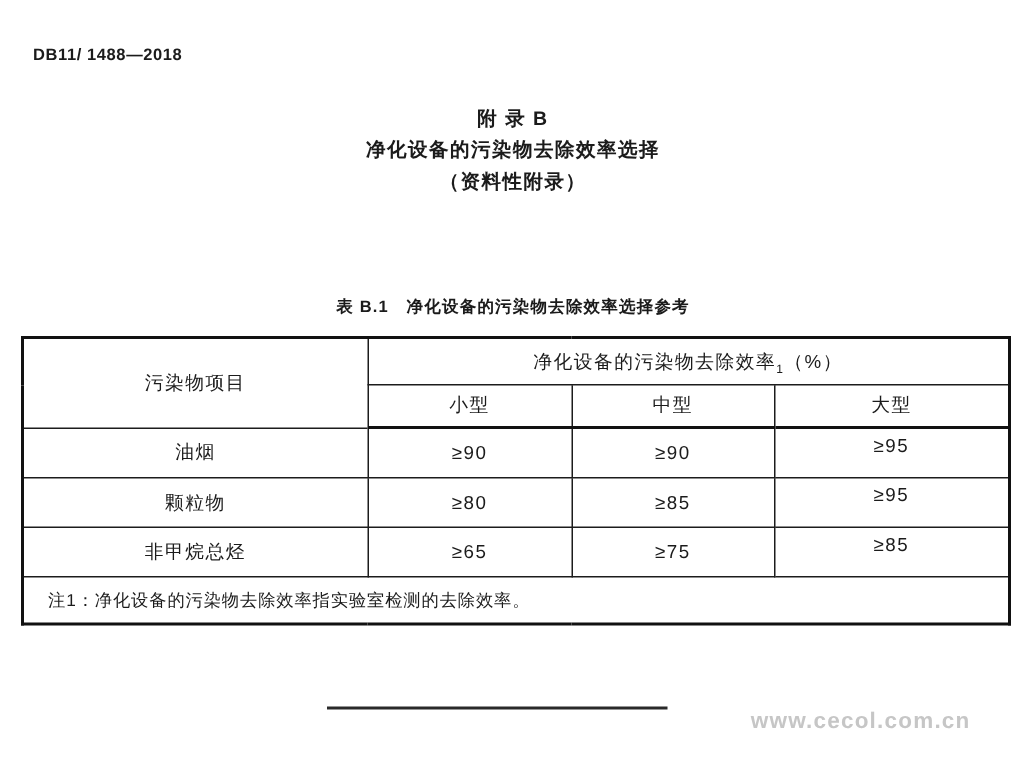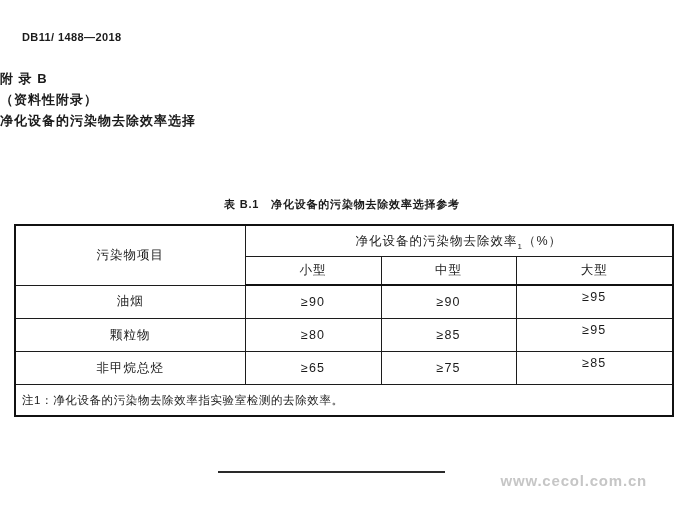--- a/index.html
+++ b/index.html
@@ -10,21 +10,21 @@
     font-family:"Liberation Sans","DejaVu Sans",sans-serif;
     color:#1b1b1b;
     overflow:hidden;
   }
   .doc-number{
     position:absolute;left:22px;top:31px;
     font-size:11px;font-weight:bold;letter-spacing:0.4px;
   }
   .title-block{
     position:absolute;left:0;top:68px;width:100%;
-    line-height:21px;
+    text-align:center;line-height:21px;
   }
   .title-line{font-weight:bold;font-size:13px;letter-spacing:1px;}
   .clause{
     position:absolute;left:8px;top:139px;width:664px;
     font-size:13.5px;line-height:24px;letter-spacing:0.6px;
     text-indent:12px;text-align:justify;
   }
   .table-caption{
     position:absolute;left:0;top:197px;width:100%;
     text-align:center;font-weight:bold;font-size:11px;letter-spacing:0.8px;
@@ -45,21 +45,21 @@
     letter-spacing:1px;
   }
   table.b1{border:2px solid #111;}
   tr.hdr-top th{height:30px;}
   tr.hdr-sub th{height:27px;margin-top:42px;}
   tr.hdr-sub th{border-bottom:2px solid #111;}
   th.item-col{border-bottom:2px solid #111;}
   tr.data-row td{height:32px;}
   td.raise span{position:relative;top:-5px;display:inline-block;}
   tr.note-row td{
-    height:30px;text-align:left;padding-left:6px;
+    height:30px;text-align:left;padding-left:16px;
     font-size:11.5px;letter-spacing:0.6px;
   }
   sub.fn{font-size:8px;line-height:0;}
   .bottom-rule{
     position:absolute;left:218px;top:471px;width:227px;height:2px;
     background:#2a2a2a;
   }
   .watermark{
     position:absolute;right:37px;top:472px;
     font-size:15px;font-weight:bold;color:#c6c6c6;letter-spacing:0.8px;
@@ -67,22 +67,22 @@
 </style>
 </head>
 <body>
 
 <div class="page">
 
   <div class="doc-number">DB11/ 1488—2018</div>
 
   <div class="title-block">
     <div class="title-line">附 录 B</div>
+    <div class="title-line">净化设备的污染物去除效率选择</div>
     <div class="title-line">（资料性附录）</div>
-    <div class="title-line">净化设备的污染物去除效率选择</div>
   </div>
 
 
   <div class="table-caption">表 B.1　净化设备的污染物去除效率选择参考</div>
 
   <table class="b1">
     <colgroup>
       <col style="width:230px">
       <col style="width:136px">
       <col style="width:135px">

